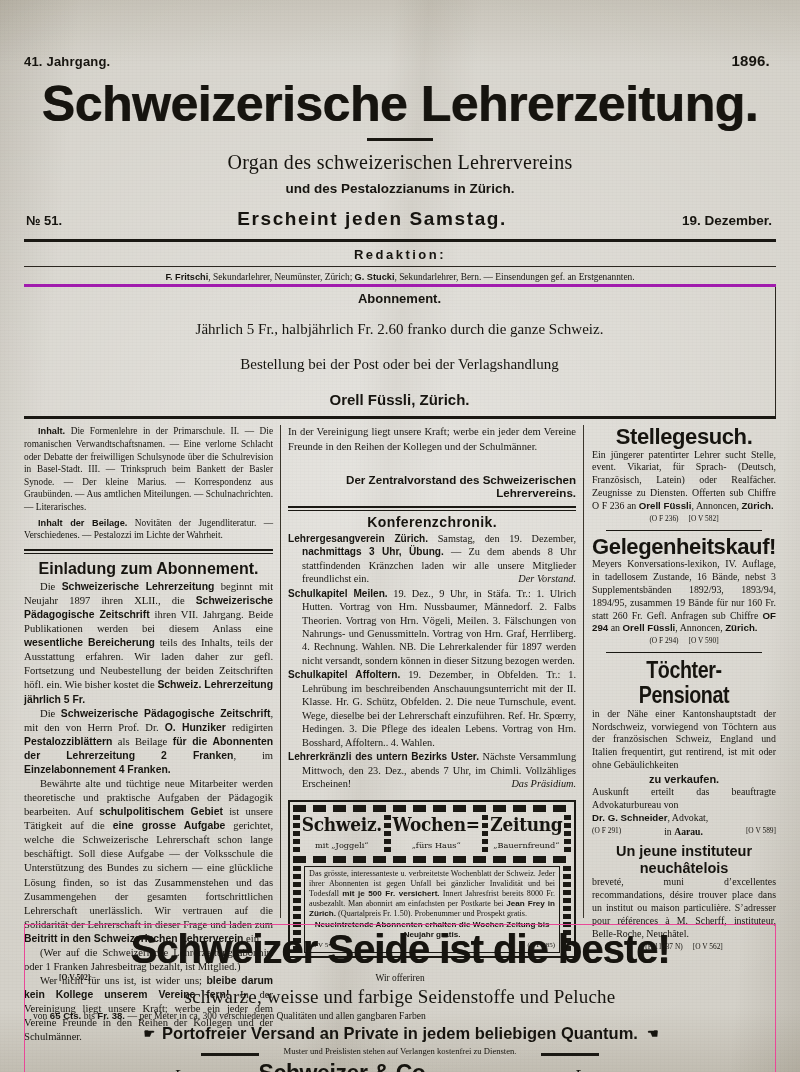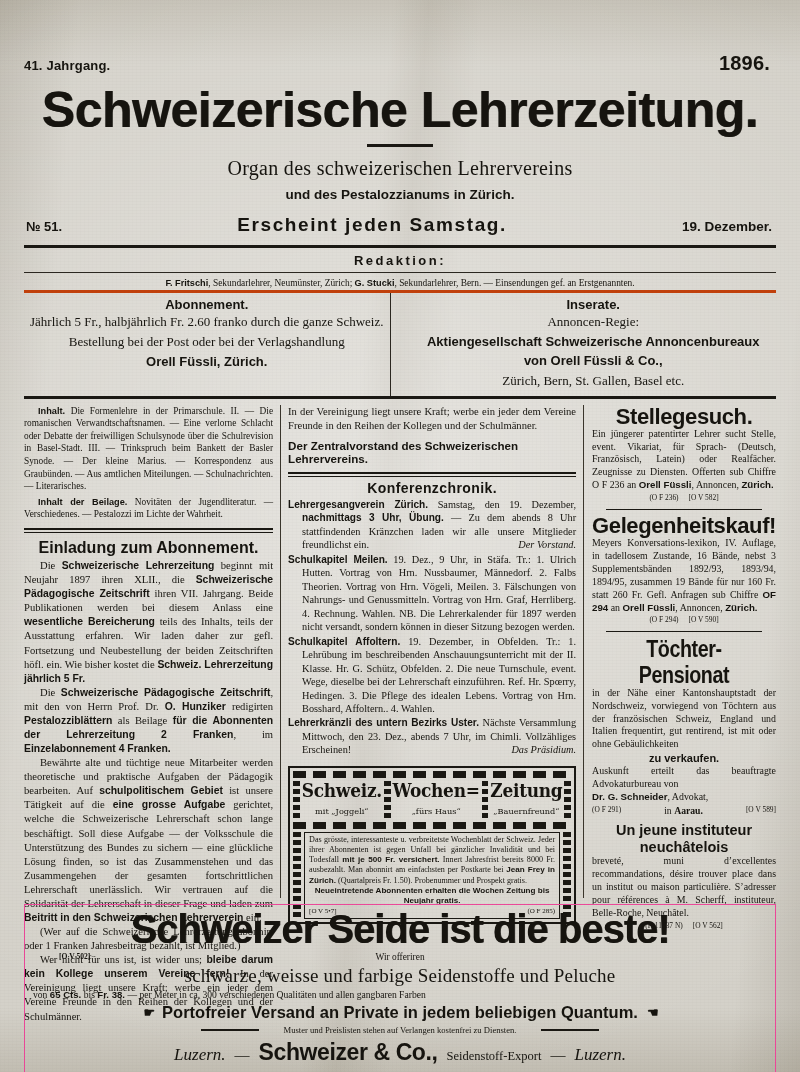--- a/index.html
+++ b/index.html
@@ -24,21 +24,21 @@
     background-image:
       repeating-linear-gradient(0deg, rgba(60,55,45,.055) 0 1px, rgba(255,255,255,0) 1px 3px),
       repeating-linear-gradient(90deg, rgba(60,55,45,.045) 0 1px, rgba(255,255,255,0) 1px 4px);
   }
   .sheet{position:absolute;inset:0;padding:0 14px;box-sizing:border-box;}
 
   
   .vol-row{display:flex;justify-content:space-between;align-items:baseline;
     padding:52px 16px 0 10px;font-weight:bold;font-size:13px;
     font-family:"Liberation Sans",sans-serif;letter-spacing:.2px;}
-  .vol-year{font-size:20px;}
+  .vol-year{font-size:15px;}
   .title{
     text-align:center;margin:10px 0 0 0;
     font-family:"Liberation Sans",sans-serif;
     font-weight:bold;font-size:50px;letter-spacing:-0.5px;
     line-height:1;
     text-shadow:0.5px 0 0 rgba(20,18,14,.75), -0.4px 0.4px 0 rgba(20,18,14,.4);
     transform:scaleX(1.0);
   }
   .title-rule{width:66px;height:3px;background:#1a1813;margin:9px auto 0;}
   .organ{text-align:center;font-size:20px;margin-top:10px;letter-spacing:.3px;}
@@ -52,25 +52,25 @@
   .issue-date{font-size:13.5px;}
 
   .rule-thick{height:3px;background:#1a1813;margin:9px 10px 0 10px;}
   .rule-thin{height:1.2px;background:#2b2720;margin:4px 10px 0 10px;}
   .redaktion{text-align:center;font-weight:bold;font-size:13px;letter-spacing:2.5px;
     margin-top:5px;font-family:"Liberation Sans",sans-serif;}
   .redaktion-names{text-align:center;font-size:9.4px;margin-top:5px;padding-bottom:2px;}
   .redaktion-names b{font-family:"Liberation Sans",sans-serif;font-size:9.2px;}
 
   
-  .abo-wrap{display:flex;margin:0 10px;border-top:3px solid #c2410c;border-bottom:3px solid #1a1813;gap:20px;}
+  .abo-wrap{display:flex;margin:0 10px;border-top:3px solid #a21caf;border-bottom:3px solid #1a1813;gap:20px;}
   .abo-cell{flex:1;text-align:center;padding:4px 4px 5px;}
   .abo-cell.left{border-right:1.2px solid #2b2720;}
   .abo-h{font-weight:bold;font-size:13px;font-family:"Liberation Sans",sans-serif;}
-  .abo-l{font-size:13px;line-height:1.45;margin-top:1px;}
+  .abo-l{font-size:15px;line-height:1.45;margin-top:13px;}
   .abo-l b{font-family:"Liberation Sans",sans-serif;}
 
   
   .cols{display:flex;margin:6px 10px 0 10px;height:493px;}
   .col{position:relative;}
   .col-a{width:286px;padding-right:7px;}
   .col-b{width:288px;padding:0 7px;border-left:1.2px solid #3a352b;border-right:1.2px solid #3a352b;}
   .col-c{width:185px;padding-left:8px;}
 
   .inhalt{font-size:9.35px;line-height:1.35;text-align:justify;}
@@ -79,21 +79,21 @@
   .inhalt p+p{margin-top:3px;}
 
   .dblrule{border-top:2.4px solid #1a1813;border-bottom:1px solid #1a1813;height:2px;margin:7px 0 0 0;}
 
   .art-h{text-align:center;font-weight:bold;font-size:16px;margin:6px 0 2px;
     font-family:"Liberation Sans",sans-serif;}
   .body{font-size:10.6px;line-height:1.33;text-align:justify;hyphens:auto;}
   .body p{margin:0;text-indent:16px;}
   .body b{font-family:"Liberation Sans",sans-serif;font-size:10.4px;}
 
-  .sig{text-align:left;font-weight:bold;font-size:11.6px;margin-top:6px;
+  .sig{text-align:right;font-weight:bold;font-size:11.6px;margin-top:19px;
     font-family:"Liberation Sans",sans-serif;}
 
   .sec-h{text-align:center;font-weight:bold;font-size:14px;margin:3px 0 2px;
     font-family:"Liberation Sans",sans-serif;letter-spacing:.4px;}
   .conf{font-size:10.3px;line-height:1.31;text-align:justify;}
   .conf p{margin:0 0 1px 0;padding-left:14px;text-indent:-14px;}
   .conf b{font-family:"Liberation Sans",sans-serif;font-size:10.1px;}
   .conf i{font-style:italic;}
   .conf .r{float:right;font-style:italic;}
 
@@ -133,21 +133,21 @@
     font-size:40px;line-height:1.04;letter-spacing:-1px;
     text-shadow:0.6px 0 0 rgba(20,18,14,.8);}
   .silk-sub{text-align:center;font-size:9.4px;margin-top:2px;}
   .silk-ov{position:absolute;left:26px;font-size:7.6px;font-weight:bold;}
   .silk-l2{text-align:center;font-size:19px;margin-top:2px;letter-spacing:.2px;}
   .silk-l3{text-align:left;font-size:9.6px;margin-top:2px;}
   .silk-l3 b{font-family:"Liberation Sans",sans-serif;}
   .silk-l4{text-align:center;font-family:"Liberation Sans",sans-serif;font-weight:bold;
     font-size:16.5px;margin-top:3px;display:flex;align-items:center;justify-content:center;gap:9px;}
   .hand{font-size:13px;letter-spacing:-2px;}
-  .silk-l5{text-align:center;font-size:8.6px;margin-top:3px;display:flex;align-items:center;
+  .silk-l5{text-align:center;font-size:8.6px;margin-top:3px;display:flex;align-items:flex-end;
     justify-content:center;gap:24px;}
   .dash{display:inline-block;width:58px;height:2.6px;background:#1a1813;}
   .silk-l6{text-align:center;margin-top:4px;font-size:15px;display:flex;align-items:baseline;
     justify-content:center;gap:9px;}
   .silk-l6 .it{font-style:italic;font-size:17px;}
   .silk-l6 .bg{font-family:"Liberation Sans",sans-serif;font-weight:bold;font-size:23px;letter-spacing:-.4px;}
   .silk-l6 .sm{font-size:12.5px;}
 </style>
 </head>
 <body>
@@ -179,26 +179,20 @@
   <div class="redaktion-names">
     <b>F. Fritschi</b><span>, Sekundarlehrer, Neumünster, Zürich; </span><b>G. Stucki</b><span>, Sekundarlehrer, Bern. — Einsendungen gef. an Erstgenannten.</span>
   </div>
 
   <div class="abo-wrap">
     <div class="abo-cell left">
       <div class="abo-h">Abonnement.</div>
       <div class="abo-l">Jährlich 5 Fr., halbjährlich Fr. 2.60 franko durch die ganze Schweiz.</div>
       <div class="abo-l">Bestellung bei der Post oder bei der Verlagshandlung</div>
       <div class="abo-l"><b>Orell Füssli, Zürich.</b></div>
-    </div>
-    <div class="abo-cell">
-      <div class="abo-h">Inserate.</div>
-      <div class="abo-l">Annoncen-Regie:</div>
-      <div class="abo-l"><b>Aktiengesellschaft Schweizerische Annoncenbureaux von Orell Füssli &amp; Co.,</b></div>
-      <div class="abo-l">Zürich, Bern, St. Gallen, Basel etc.</div>
     </div>
   </div>
 
   <div class="cols">
 
     <div class="col col-a">
       <div class="inhalt">
         <p><b>Inhalt.</b> <span>Die Formenlehre in der Primarschule. II. — Die romanischen Verwandtschaftsnamen. — Eine verlorne Schlacht oder Debatte der freiwilligen Schulsynode über die Schulrevision in Basel-Stadt. III. — Trinkspruch beim Bankett der Basler Synode. — Der kleine Marius. — Korrespondenz aus Graubünden. — Aus amtlichen Miteilungen. — Schulnachrichten. — Literarisches.</span></p>
         <p><b>Inhalt der Beilage.</b> <span>Novitäten der Jugendliteratur. — Verschiedenes. — Pestalozzi im Lichte der Wahrheit.</span></p>
       </div>

